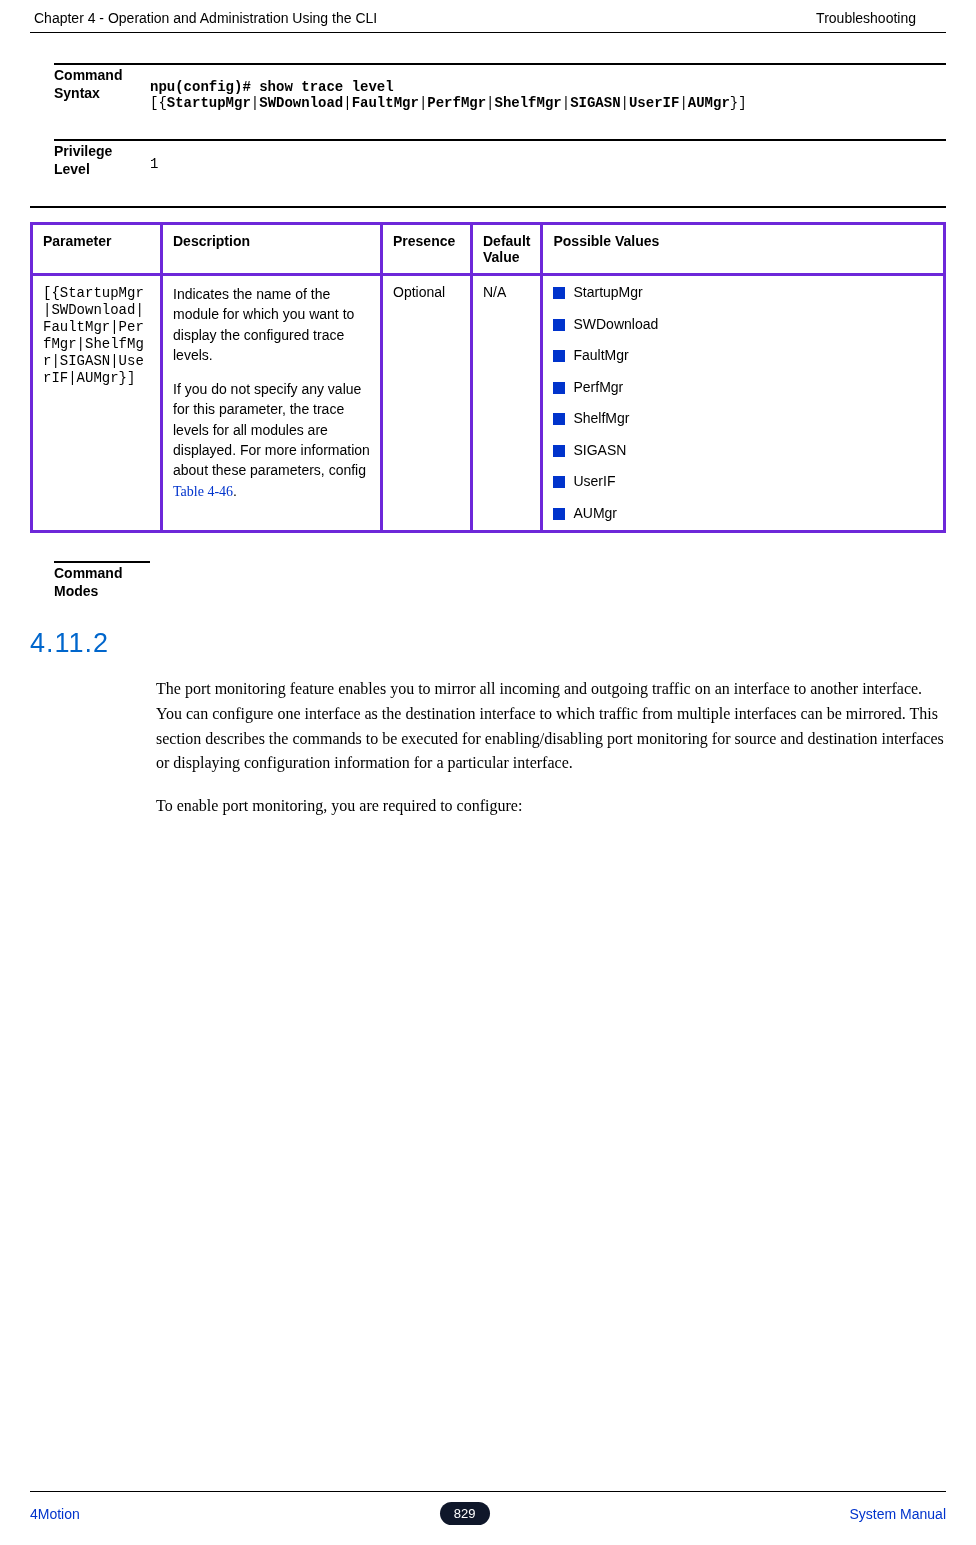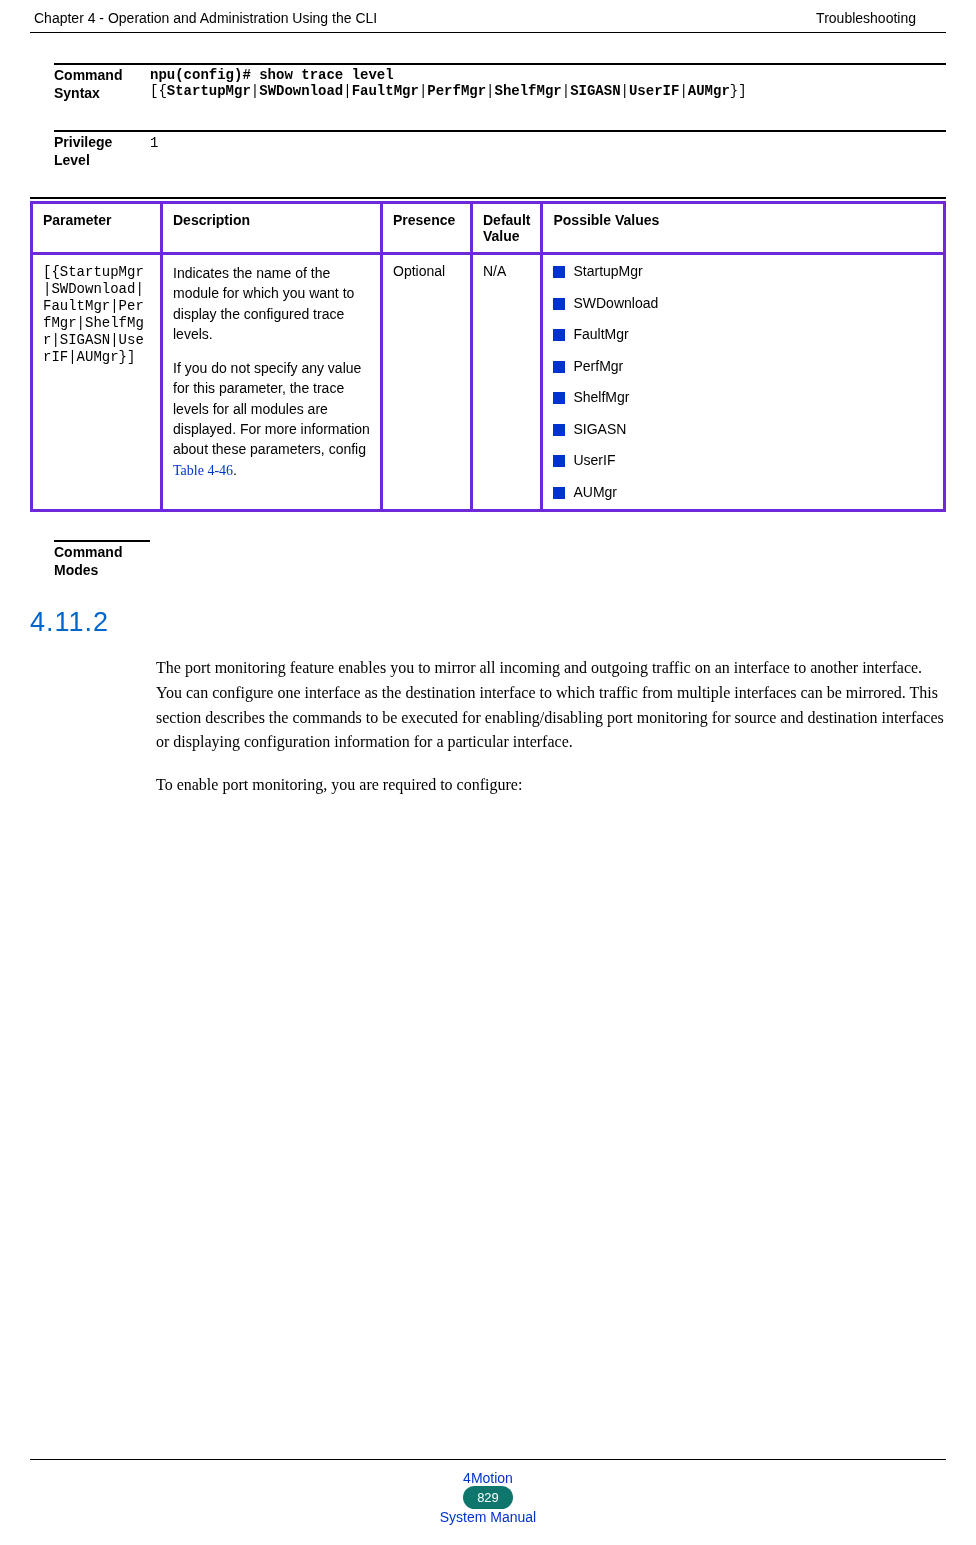--- a/index.html
+++ b/index.html
@@ -1,39 +1,39 @@
 <!DOCTYPE html>
 <html><head>
 <meta charset="utf-8">
 <style>
 * { box-sizing: border-box; margin: 0; padding: 0; }
 body { font-family: Arial, Helvetica, sans-serif; background: #fff; color: #000; width: 976px; margin: 0 auto; position: relative; height: 1545px; }
 .header { display: flex; justify-content: space-between; padding: 10px 30px 6px 4px; font-size: 14px; border-bottom: 1px solid #000; margin: 0 30px 0 30px; }
 .content { padding: 30px 30px 0 30px; }
 .section-row { display: flex; margin-bottom: 28px; }
 .section-label { width: 96px; font-weight: bold; font-size: 14px; padding-top: 2px; border-top: 2px solid #000; padding-right: 6px; line-height: 1.25; margin-left: 24px; }
-.section-body { flex: 1; padding-top: 2px; font-size: 14px; border-top: 2px solid #000; padding-left: 0; }
+.section-body { flex: 1; padding-top: 14px; font-size: 14px; border-top: 2px solid #000; padding-left: 0; }
 .code { font-family: "Courier New", monospace; font-size: 14px; }
 .code b { font-weight: bold; }
 table.param-table { border-collapse: collapse; width: 100%; font-size: 14px; }
 table.param-table th, table.param-table td { border: 3px solid #6d28d9; padding: 8px 10px; vertical-align: top; text-align: left; }
 table.param-table th { font-weight: bold; }
 .bullet-item { display: flex; align-items: flex-start; margin-bottom: 14px; }
 .bullet-box { width: 12px; height: 12px; background: #0033cc; flex-shrink: 0; margin-right: 8px; margin-top: 3px; }
 .bullet-text { flex: 1; line-height: 1.25; }
 .para-desc p { margin-bottom: 14px; line-height: 1.45; }
 .table-link { color: #0033cc; font-family: Georgia, 'Times New Roman', serif; }
 .h2-row { display: flex; margin: 22px 0 18px 0; align-items: flex-start; }
 .h2-num { color: #0066cc; font-size: 27px; font-family: Verdana, Geneva, sans-serif; letter-spacing: 1px; width: 126px; }
 .h2-title { color: #0066cc; font-size: 27px; font-family: Verdana, Geneva, sans-serif; letter-spacing: 1px; }
 .body-text { font-family: Georgia, 'Times New Roman', serif; font-size: 16px; line-height: 1.55; margin-left: 126px; margin-bottom: 18px; }
-.footer { position: absolute; bottom: 20px; left: 30px; right: 30px; border-top: 1px solid #000; padding-top: 10px; display: flex; justify-content: space-between; align-items: center; font-size: 14px; flex-direction: column; }
+.footer { position: absolute; bottom: 20px; left: 30px; right: 30px; border-top: 1px solid #000; padding-top: 10px; display: flex; justify-content: space-between; align-items: center; font-size: 14px; }
 .footer-left { color: #0033cc; }
 .footer-right { color: #0033cc; }
-.page-badge { background: #0f766e; color: #fff; border-radius: 14px; padding: 4px 14px; font-size: 13px; }
+.page-badge { background: #0f172a; color: #fff; border-radius: 14px; padding: 4px 14px; font-size: 13px; }
 .display-format-body .code { display: block; margin-bottom: 10px; }
 </style>
 </head>
 <body>
 
 <div class="header">
   <span>Chapter 4 - Operation and Administration Using the CLI</span>
   <span>Troubleshooting</span>
 </div>
 

